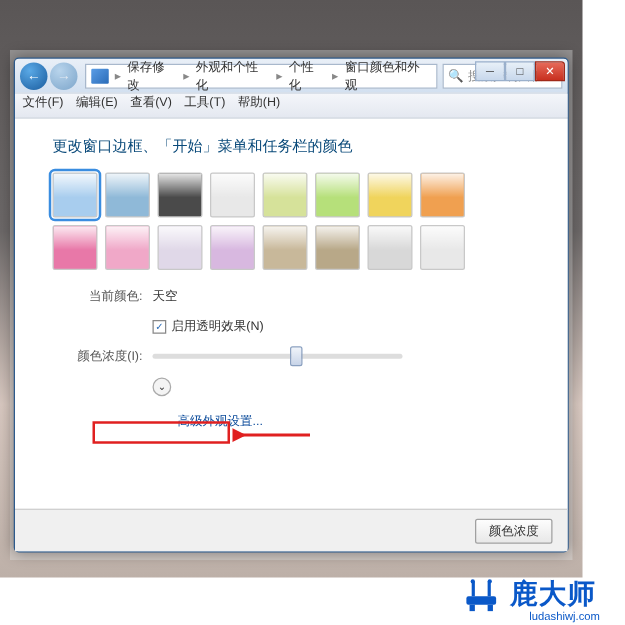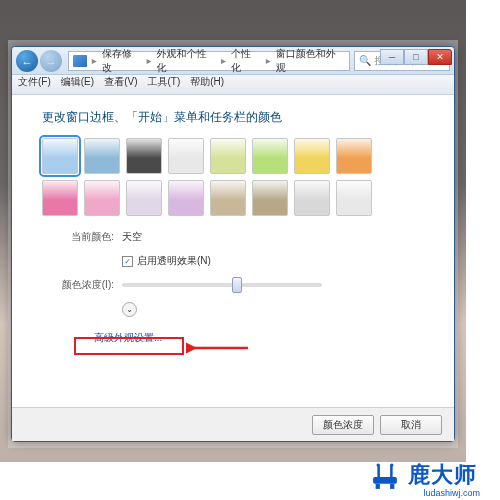--- a/index.html
+++ b/index.html
@@ -153,38 +153,37 @@
       <span class="lbl">颜色浓度(I):</span>
       <div class="slider">
         <div class="thumb" id="thumb" style="left: 110.2px;"></div>
       </div>
     </div>
 
     <div class="mixer" style="margin-left:80px">
       <span class="chev">⌄</span>
     </div>
 
-    <a class="adv-link" style="margin-left:52px">高级外观设置...</a>
+    <a class="adv-link" style="margin-left:100px">高级外观设置...</a>
   </div>
 
   <div class="callout"></div>
   <div class="arrow">
     <svg viewBox="0 0 64 14">
         <defs>
           <marker id="ah" markerWidth="8" markerHeight="8" refX="2" refY="4" orient="auto">
             <path d="M8,0 L0,4 L8,8 Z" fill="#e02020"></path>
           </marker>
         </defs>
         <line x1="62" y1="7" x2="6" y2="7" stroke="#e02020" stroke-width="2.5" marker-end="url(#ah)"></line>
       </svg>
   </div>
 
   <div class="footer">
     <div class="btn">颜色浓度</div>
-    <div class="btn">取消</div>
   </div>
 </div>
 
 <div class="watermark">
   <div class="wm-icon">
     <svg viewBox="0 0 40 40">
         <g fill="#0a58c8">
           <rect x="6" y="20" width="28" height="8" rx="2"></rect>
           <rect x="9" y="28" width="5" height="6"></rect>
           <rect x="26" y="28" width="5" height="6"></rect>

